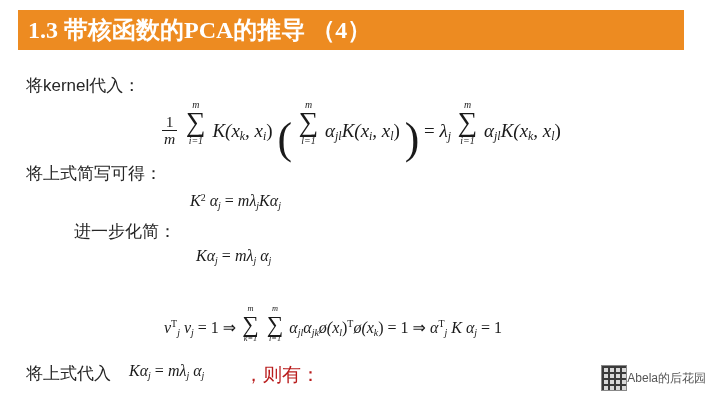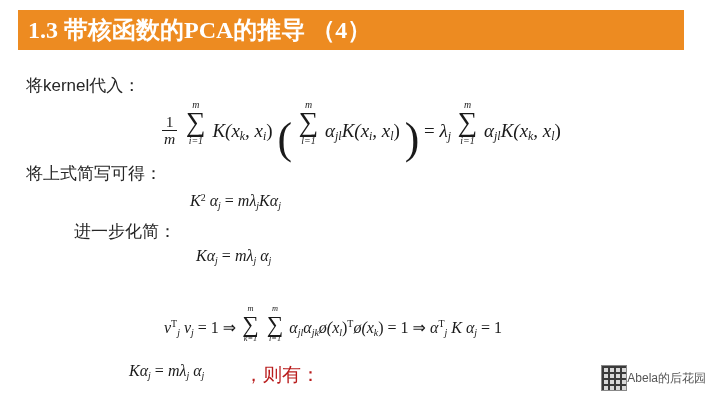--- a/index.html
+++ b/index.html
@@ -221,20 +221,21 @@
       <span class="bot">k=1</span>
     </span>
     <span class="sum dbl">
       <span class="top">m</span>
       <span class="sig">∑</span>
       <span class="bot">l=1</span>
     </span>
     <span class="mi">α</span><span class="sub">jl</span><span class="mi">α</span><span class="sub">jk</span><span class="mi">ø(x</span><span class="sub">l</span><span>)</span><span class="sup">T</span><span class="mi">ø(x</span><span class="sub">k</span><span>)</span><span> = 1 ⇒ </span><span class="mi">α</span><span class="sup">T</span><span class="sub">j</span><span class="mi"> K α</span><span class="sub">j</span><span> = 1</span>
   </div>
 
+  <div class="line l5">将上式代入</div>
 
   <div class="math eq5">
     <span class="mi">K</span><span class="mi">α</span><span class="sub">j</span><span> = </span><span class="mi">m</span><span class="mi">λ</span><span class="sub">j</span><span class="mi"> α</span><span class="sub">j</span>
   </div>
 
   <div class="then-text">，则有：</div>
 
 
   <div class="footer">
     <div class="qr"></div>

